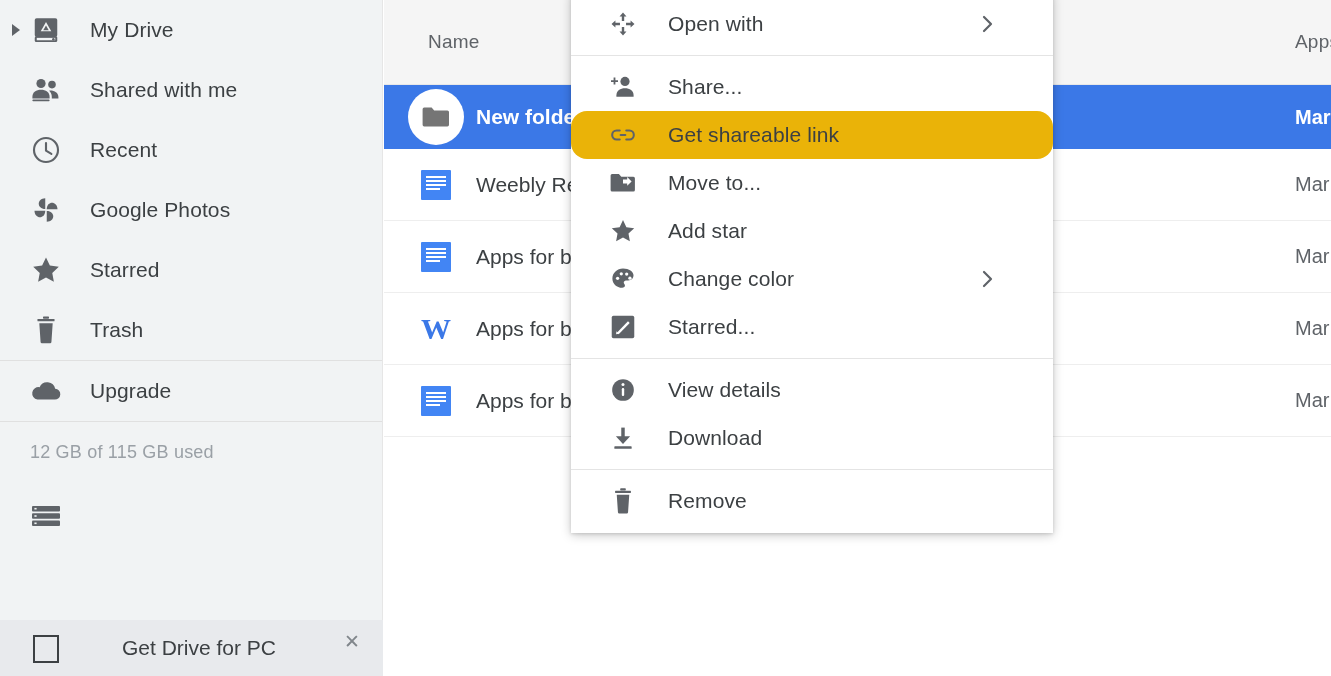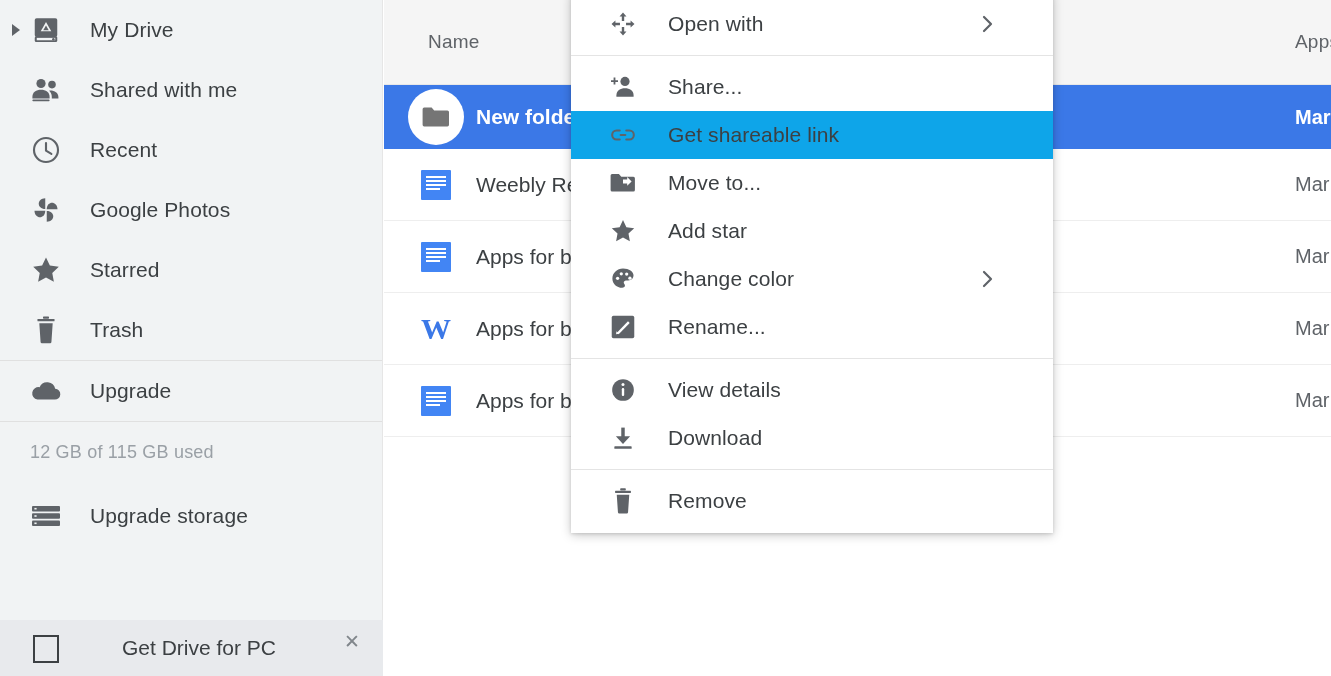--- a/index.html
+++ b/index.html
@@ -163,21 +163,21 @@
     padding-top: 8px;
     padding-bottom: 8px;
     z-index: 20;
   }
   .menu-item {
     position: relative;
     height: 48px;
     display: flex; align-items: center;
     cursor: pointer;
   }
-  .menu-item.highlight { background: #0ea5e9; }
+  .menu-item.highlight { background: #eab308; border-radius: 16px; }
   .menu-item .mi-icon {
     position: absolute; left: 38px;
     width: 28px; height: 28px;
     display: flex; align-items: center; justify-content: center;
     color: #5f6368;
   }
   .menu-item .mi-label {
     position: absolute; left: 97px;
     font-size: 21px; color: #3c4043;
     letter-spacing: .1px;
@@ -296,21 +296,20 @@
       <span class="nav-icon">
         <svg width="30" height="26" viewBox="0 0 30 26" fill="#5f6368">
           <rect x="1" y="3" width="28" height="5.4" rx="1"></rect>
           <rect x="1" y="10.3" width="28" height="5.4" rx="1"></rect>
           <rect x="1" y="17.6" width="28" height="5.4" rx="1"></rect>
           <rect x="3.4" y="4.9" width="2.2" height="1.6" fill="#f1f3f4"></rect>
           <rect x="3.4" y="12.2" width="2.2" height="1.6" fill="#f1f3f4"></rect>
           <rect x="3.4" y="19.5" width="2.2" height="1.6" fill="#f1f3f4"></rect>
         </svg>
       </span>
-      <span class="nav-label">Upgrade storage</span>
     </div>
 
     <div id="drive-pc-banner">
       <span class="nav-icon">
         <svg width="32" height="32" viewBox="0 0 32 32">
           <rect x="4" y="4" width="24" height="26" fill="none" stroke="#3c4043" stroke-width="2"></rect>
         </svg>
       </span>
       <span class="nav-label">Get Drive for PC</span>
       <span id="banner-close">✕</span>
@@ -469,21 +468,21 @@
       </div>
 
       <div class="menu-item">
         <span class="mi-icon">
           <svg width="26" height="26" viewBox="0 0 24 24">
             <rect x="1.6" y="1.6" width="20.8" height="20.8" rx="1.6" fill="#5f6368"></rect>
             <path d="M6.4 17.4 16.6 6.6l1.6 1.6L8 18.8z" fill="#ffffff"></path>
             <path d="M5.6 18.6l2.6-.4-2.2-2.2z" fill="#ffffff"></path>
           </svg>
         </span>
-        <span class="mi-label">Rename...</span>
+        <span class="mi-label">Starred...</span>
       </div>
     </div>
 
     <div class="menu-sep"></div>
 
     <div class="menu-group">
 
       <div class="menu-item">
         <span class="mi-icon">
           <svg width="26" height="26" viewBox="0 0 24 24">

